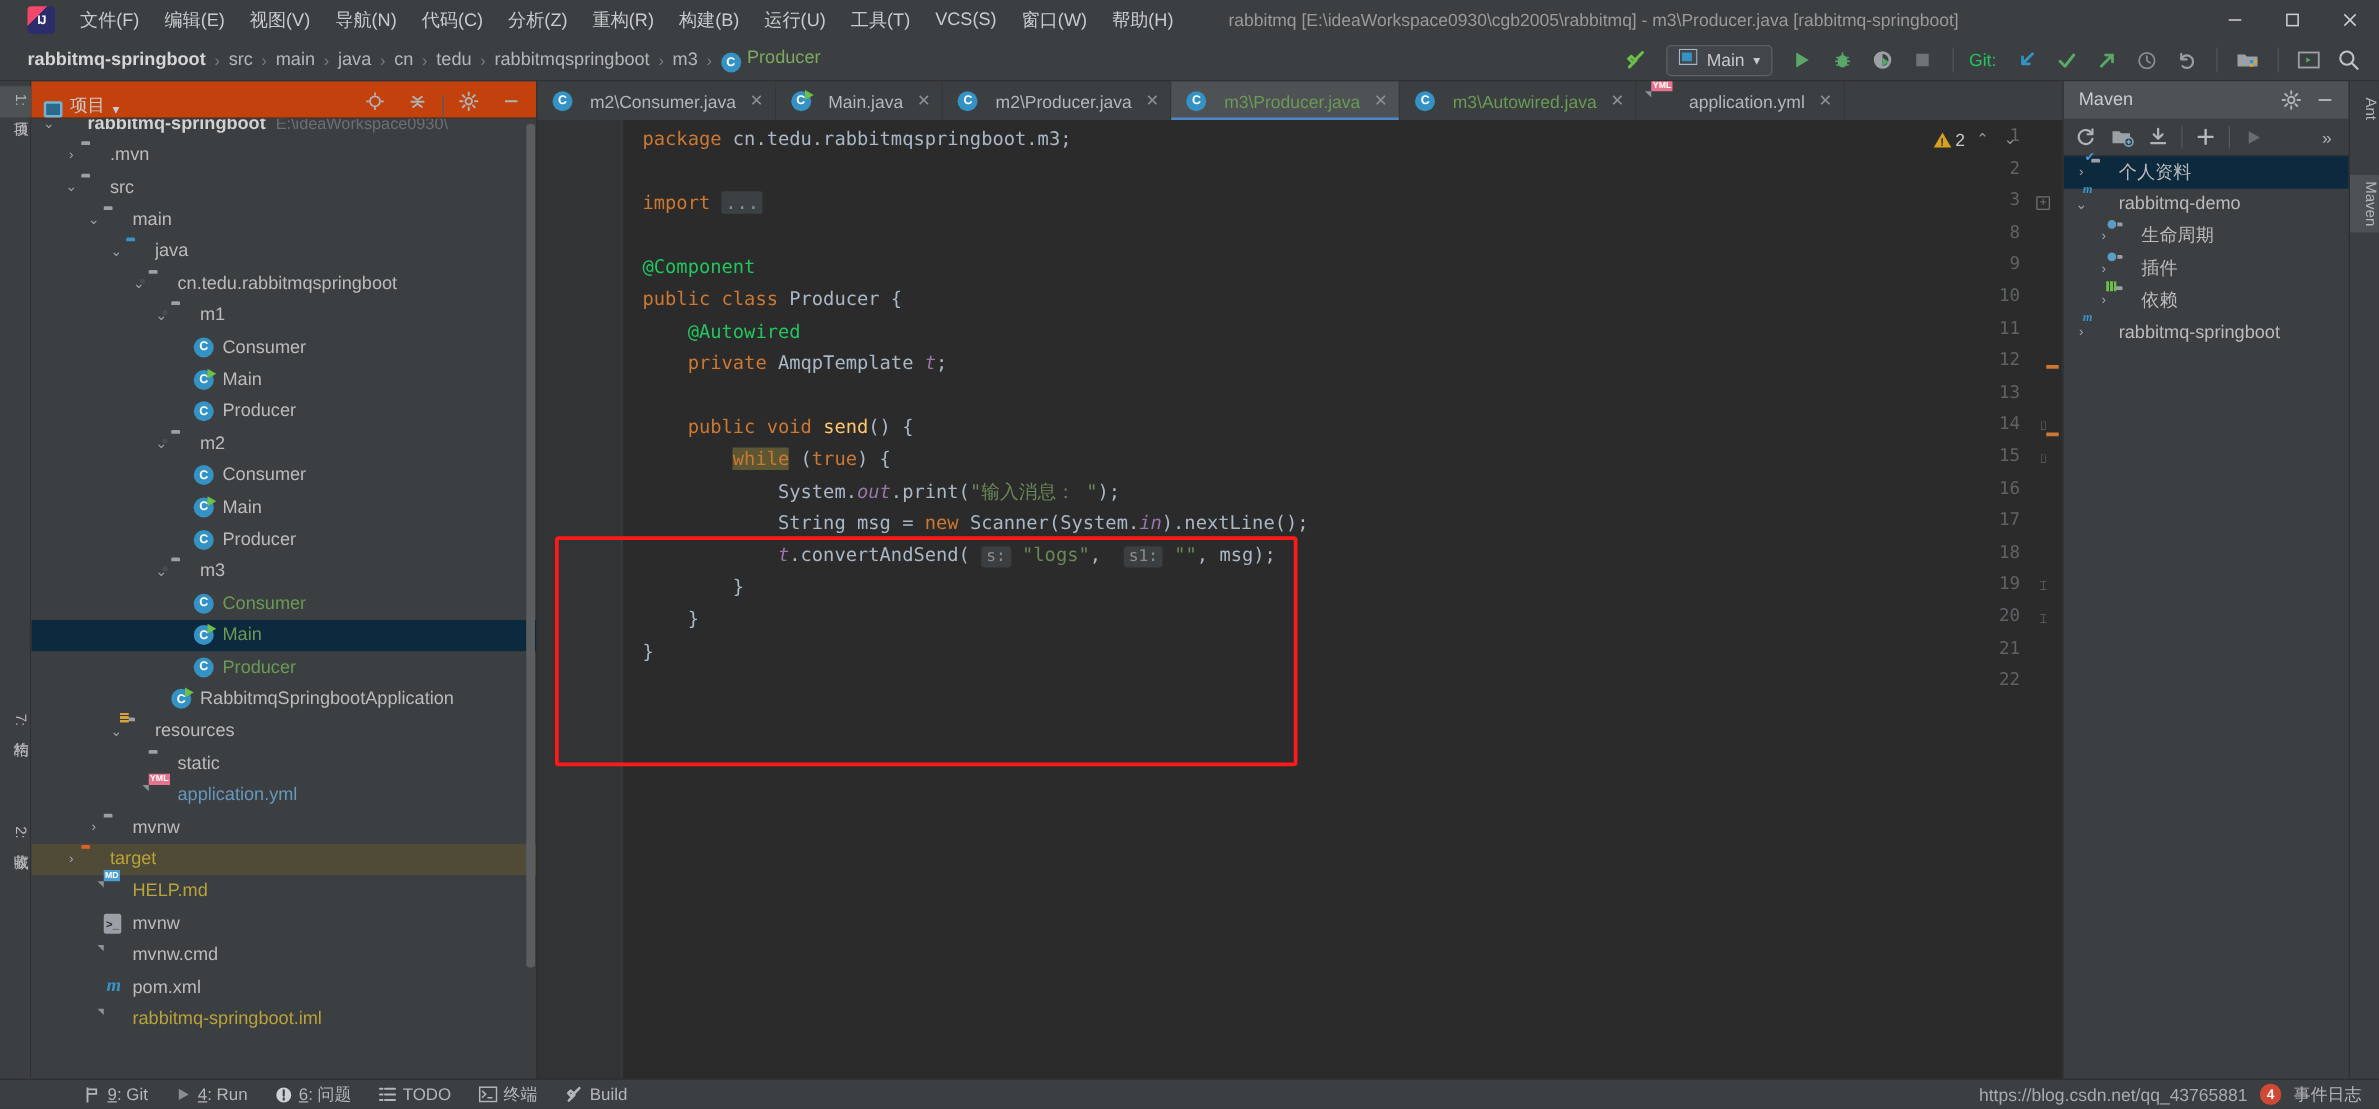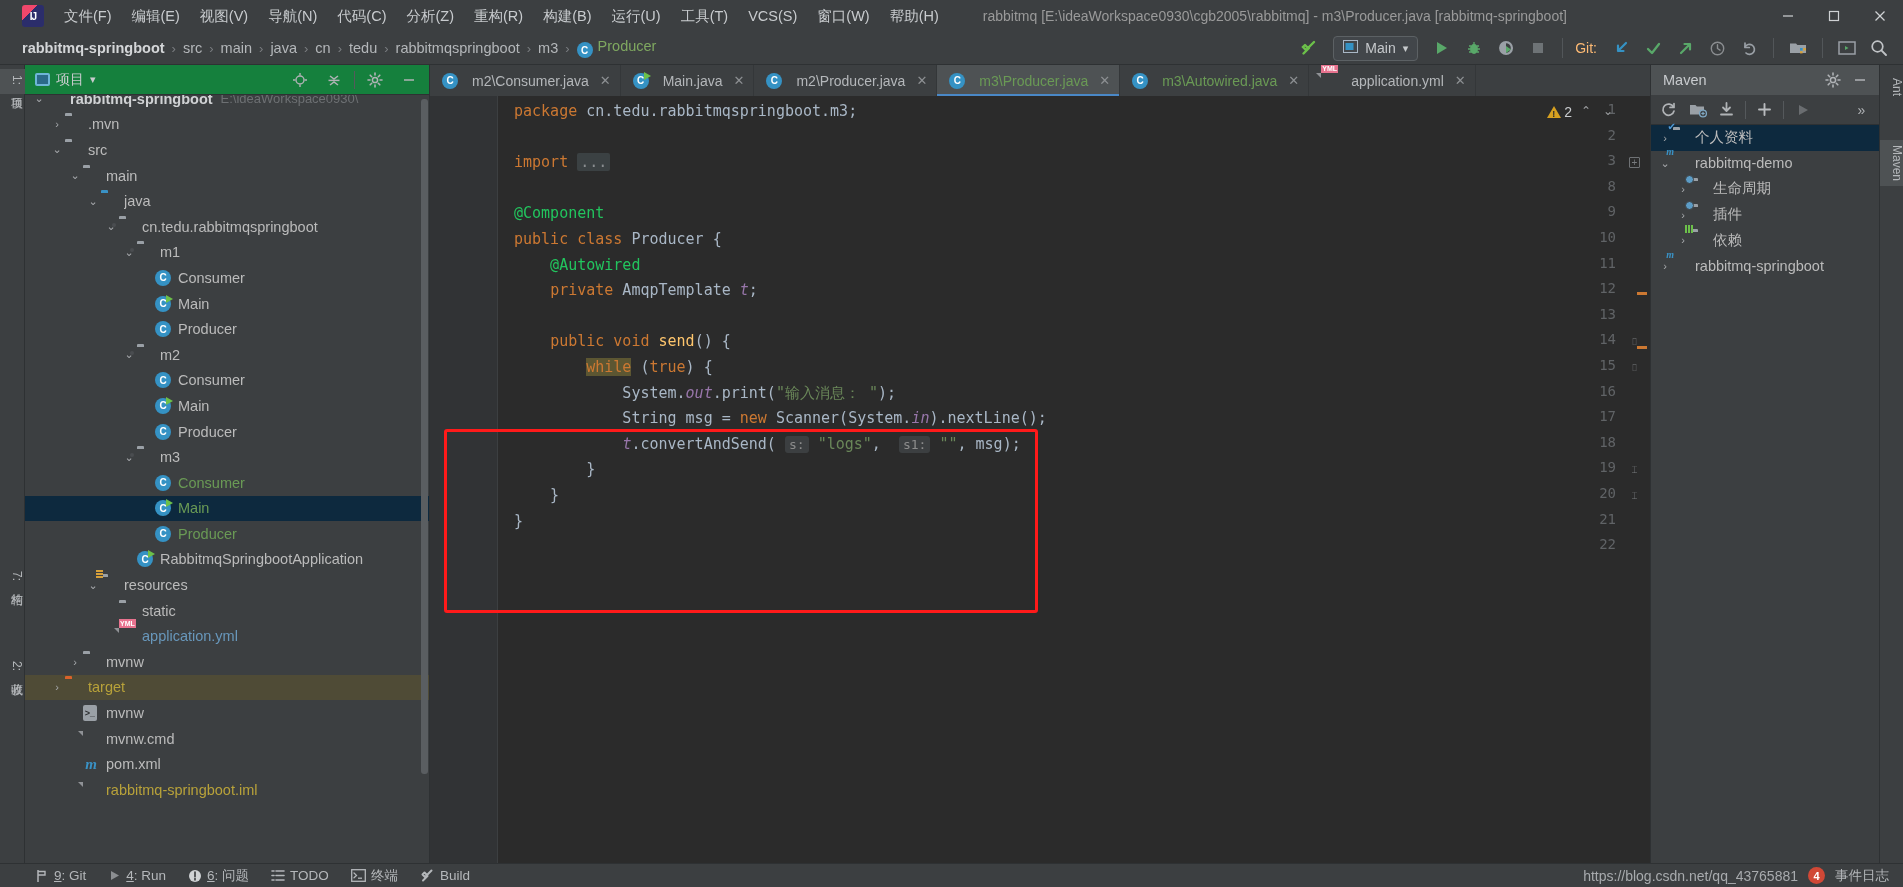--- a/index.html
+++ b/index.html
@@ -56,42 +56,42 @@
     color:#fff; font-size:10px; font-weight:bold; margin-right:5px; vertical-align:-3px;
   }
   .nav-right { margin-left:auto; display:flex; align-items:center; gap:4px; padding-right:10px; }
   .tb-btn { width:28px; height:26px; display:flex; align-items:center; justify-content:center; }
   .run-config {
     display:flex; align-items:center; gap:7px; height:25px; padding:0 9px;
     border:1px solid #5c6164; border-radius:4px; background:#42464a; margin:0 6px;
   }
   .run-config .label { font-size:14px; color:#c6c9cc; }
   .sep-v { width:1px; height:20px; background:#525659; margin:0 6px; }
-  .git-label{ font-size:14px; color:#fdba74; margin:0 6px 0 2px;}
+  .git-label{ font-size:14px; color:#22c55e; margin:0 6px 0 2px;}
 
   
   .left-strip {
     position:absolute; left:0; top:65px; width:25px; height:798px; background:#3c3f41;
     border-right:1px solid #2e3133;
   }
   .vtab {
     position:absolute; left:0; width:25px;
     writing-mode:vertical-rl; text-orientation:mixed;
     font-size:12px; color:#b4b7ba; padding:6px 0; text-align:center;
   }
   .vtab.active { background:#4e5254; }
 
   
   .project-panel {
     position:absolute; left:25px; top:65px; width:405px; height:798px; background:#3c3f41;
     border-right:1px solid #2e3133; overflow:hidden;
   }
   .panel-header {
-    height:30px; display:flex; align-items:center; padding:0 6px 0 10px; gap:6px;
-    border-bottom:1px solid #2e3133; background:#15803d;
+    height:30px; display:flex; align-items:flex-end; padding:0 6px 0 10px; gap:6px;
+    border-bottom:1px solid #2e3133; background:#c2410c;
   }
   .panel-title { font-size:14px; color:#c8cbce; }
   .panel-header .spacer { margin-left:auto; }
   .sq-icon {
     width:15px;height:13px;border:2px solid #6eb5d8;border-radius:2px;background:#2b6a8a; flex:none;
   }
   .tree { position:absolute; top:30px; left:0; right:0; bottom:0; overflow:hidden; padding-top:2px;}
   .trow {
     display:flex; align-items:center; height:25.6px; white-space:nowrap; font-size:14.5px;
     color:#bbbbbb; padding-right:6px; cursor:default;
@@ -217,21 +217,21 @@
     position:absolute; left:1879px; top:65px; width:24px; height:798px; background:#3c3f41;
     border-left:1px solid #2e3133;
   }
   .rtab{ position:absolute; left:0; width:24px; writing-mode:vertical-rl; text-orientation:mixed;
     font-size:12px; color:#b4b7ba; text-align:center; padding:5px 0;}
   .rtab.active{ background:#4e5254; }
 
   
   .statusbar {
     position:absolute; left:0; top:863px; width:1903px; height:24px; background:#3c3f41;
-    display:flex; align-items:center; padding-left:24px; gap:0; border-top:1px solid #2e3133;
+    display:flex; align-items:center; padding-left:56px; gap:0; border-top:1px solid #2e3133;
   }
   .sb-item { display:flex; align-items:center; gap:5px; font-size:13.5px; color:#b4b7ba; padding:2px 11px; }
   .sb-item u { text-decoration:underline; }
   .sb-right { margin-left:auto; display:flex; align-items:center; gap:10px; padding-right:14px; position:relative;}
   .url-watermark { font-size:14px; color:#a8abae; }
   .evt-badge { width:17px;height:17px;border-radius:50%;background:#d14836;color:#fff;font-size:11px;
     display:flex;align-items:center;justify-content:center; font-weight:bold;}
   .evt-label{ font-size:13.5px; color:#b4b7ba; }
 </style>
 </head>
@@ -564,20 +564,25 @@
         </div>
         <div class="trow" style="padding-left: 42px;">
           <span class="arrow">›</span>
           <span class="ticon"><span class="fld"></span></span>
           <span class="tlabel">mvnw</span>
         </div>
         <div class="trow hl" style="padding-left: 24px;">
           <span class="arrow">›</span>
           <span class="ticon"><span class="fld orange"></span></span>
           <span class="tlabel yellow">target</span>
+        </div>
+        <div class="trow" style="padding-left: 42px;">
+          <span class="arrow none">›</span>
+          <span class="ticon"><span class="filedoc"><span class="filetag md">MD</span></span></span>
+          <span class="tlabel yellow">HELP.md</span>
         </div>
         <div class="trow" style="padding-left: 42px;">
           <span class="arrow none">›</span>
           <span class="ticon">
             <span class="scriptdoc">&gt;_</span>
           </span>
           <span class="tlabel">mvnw</span>
         </div>
         <div class="trow" style="padding-left: 42px;">
           <span class="arrow none">›</span>

